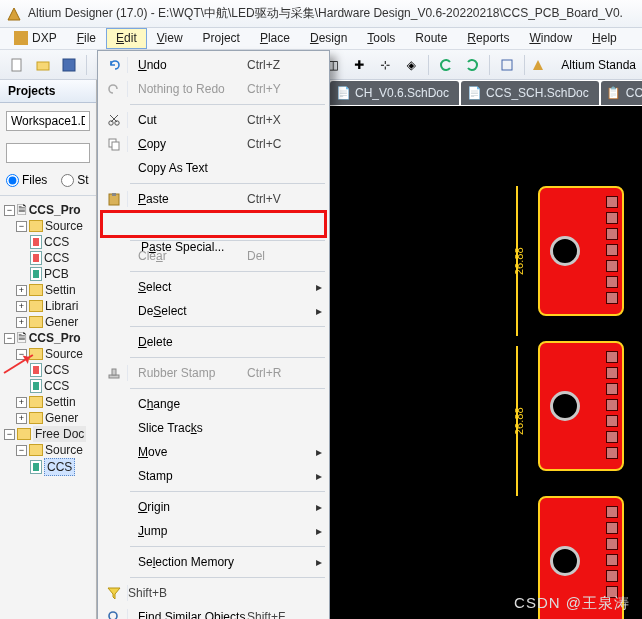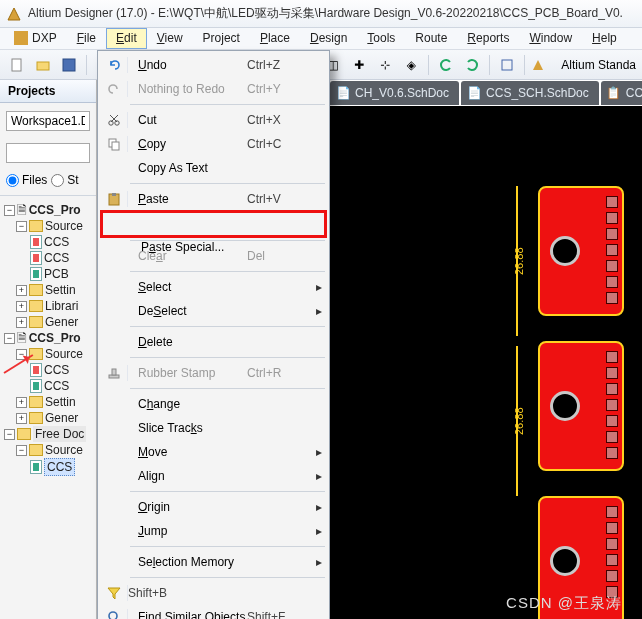--- a/index.html
+++ b/index.html
@@ -15,21 +15,21 @@
   .tbtn {width:22px;height:22px;border:1px solid transparent;display:inline-flex;align-items:center;justify-content:center;}
   .tsep {width:1px;height:20px;background:#cbd2dd;margin:0 2px;}
   .doc-tabs { position:absolute; left:330px; top:80px; height:26px; display:flex; align-items:center; gap:2px;}
   .doc-tab { height:24px; background:#5a5f66; color:#dfe7ef; padding:0 10px 0 6px; display:flex;align-items:center; gap:5px; font-size:11px; border-top-left-radius:3px;border-top-right-radius:3px;}
   .doc-tab .tico{width:14px;height:14px;display:inline-block;}
   .left-panel { position:absolute; left:0; top:80px; width:97px; bottom:0; background:#f4f4f4; border-right:1px solid #b8b8b8; }
   .panel-title { background:linear-gradient(#f9fbff,#e3ebf5); border-bottom:1px solid #b8c4d6; padding:4px 8px; font-weight:bold; color:#000;}
   .ws-row { padding:8px 6px; }
   .ws-input { width:100%; height:20px; border:1px solid #a8a8a8; background:#fff; padding:0 4px;}
   .idx-row { padding:4px 6px; }
-  .radio-row { display:flex; gap:4px; padding:6px; align-items:center;}
+  .radio-row { display:flex; gap:14px; padding:6px; align-items:center;}
   .radio-row label{display:flex;align-items:center;gap:3px;}
   .tree { padding:4px 2px; font-size:11px; color:#222; line-height:16px;}
   .tn {display:flex;align-items:center;gap:2px;white-space:nowrap;overflow:hidden;}
   .pm{width:11px;height:11px;border:1px solid #8a8a8a;display:inline-flex;align-items:center;justify-content:center;font-size:9px;line-height:1;background:#fff;flex:0 0 auto;}
   .folder{width:14px;height:12px;background:#f7d774;border:1px solid #c9a227;flex:0 0 auto;}
   .fileico{width:12px;height:14px;background:#fff;border:1px solid #7aa;flex:0 0 auto;position:relative;}
   .fileico.red::after{content:"";position:absolute;inset:2px;background:#e55;}
   .fileico.grn::after{content:"";position:absolute;inset:2px;background:#3a8;}
   .selnode{background:#cfe3ff;border:1px dotted #5a89c9;padding:0 2px;}
   .freenode{background:#e8e8e8;padding:0 2px;}
@@ -45,21 +45,21 @@
   .dropdown { position:absolute; left:97px; top:50px; width:233px; background:#f4f4f4; border:1px solid #9aa5b3; box-shadow:6px 6px 8px rgba(0,0,0,.35); padding:2px 2px 4px 2px; z-index:100;}
   .dropdown .row{display:flex;align-items:center;height:24px;}
   .dropdown .ico{width:28px;display:flex;align-items:center;justify-content:center;border-right:1px solid #e3e7ee;}
   .dropdown .lbl{flex:1;padding-left:10px;}
   .dropdown .sc{width:64px;text-align:left;color:#444;}
   .dropdown .arr{width:16px;text-align:center;color:#333;}
   .dropdown .sep{height:1px;background:#cdd3db;margin:3px 2px 3px 30px;}
   .dropdown .disabled .lbl,.dropdown .disabled .sc{color:#9a9a9a;}
   .dropdown .highlighted{border:3px solid #e11;height:28px;margin:-1px 0;}
   .dropdown .highlighted .lbl{font-weight:500;margin-top:46px;}
-  .watermark{position:absolute;right:20px;bottom:6px;color:#dcdcdc;font-size:15px;letter-spacing:1px;}
+  .watermark{position:absolute;right:12px;bottom:6px;color:#dcdcdc;font-size:15px;letter-spacing:1px;}
 </style>
 </head>
 <body>
 
 <div class="titlebar">
   <span class="logo">
     <svg width="16" height="16">
         <polygon points="2,14 8,2 14,14" fill="#d7a13a" stroke="#a06f10"></polygon>
       </svg>
   </span>
@@ -402,21 +402,21 @@
       <div class="arr"></div>
     </div>
     <div class="row">
       <div class="ico"></div>
       <div class="lbl"><u>M</u>ove</div>
       <div class="sc"></div>
       <div class="arr">▸</div>
     </div>
     <div class="row">
       <div class="ico"></div>
-      <div class="lbl">Align</div>
+      <div class="lbl">Stamp</div>
       <div class="sc"></div>
       <div class="arr">▸</div>
     </div>
     <div class="sep"></div>
     <div class="row">
       <div class="ico"></div>
       <div class="lbl"><u>O</u>rigin</div>
       <div class="sc"></div>
       <div class="arr">▸</div>
     </div>

